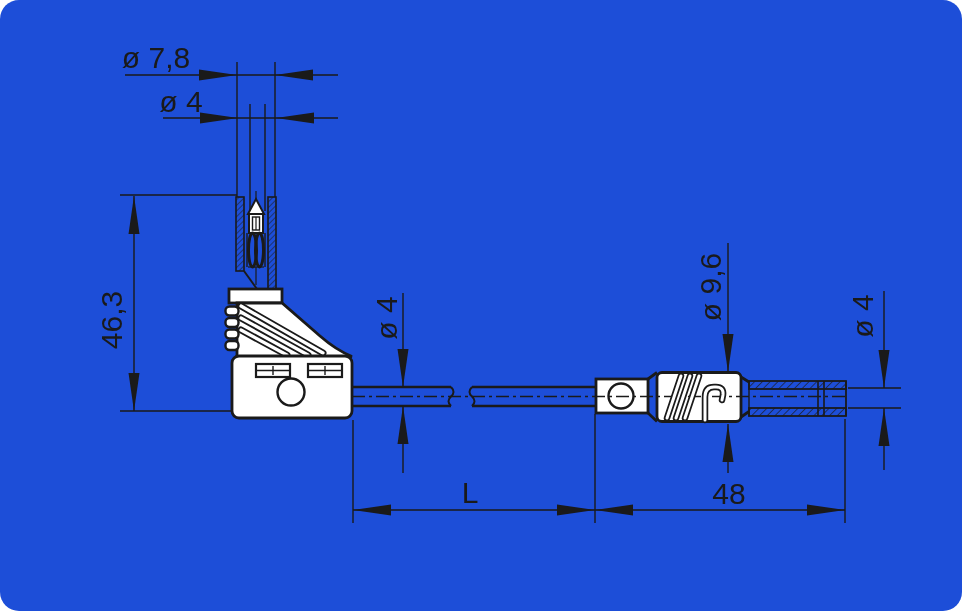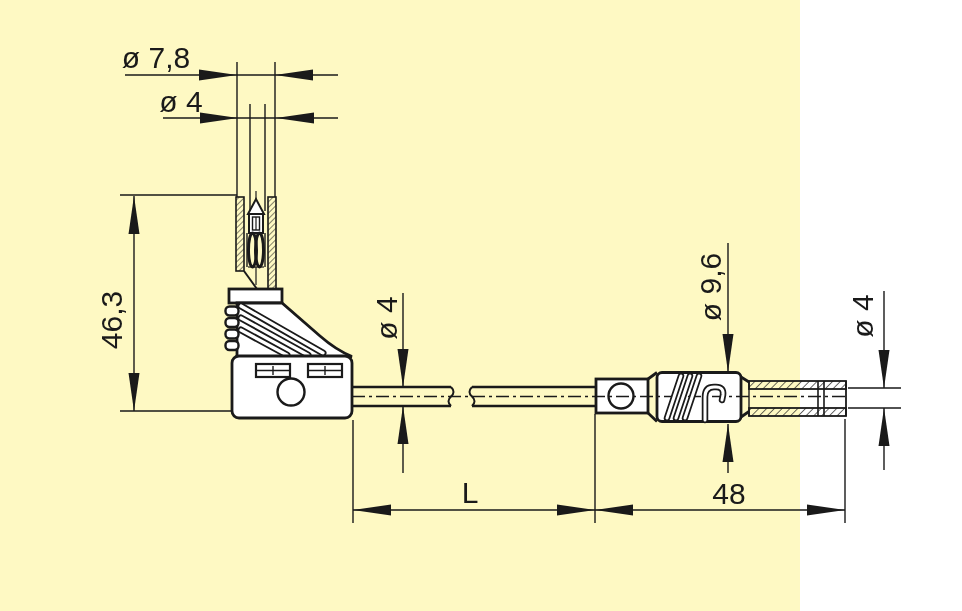--- a/index.html
+++ b/index.html
@@ -6,23 +6,24 @@
     margin: 0;
     padding: 0;
     background: #ffffff;
     width: 962px;
     height: 611px;
     overflow: hidden;
     font-family: "Liberation Sans", sans-serif;
   }
   #stage {
     position: relative;
-    width: 800px;
+    width: 962px;
     height: 611px;
-    background: #fef9c3;
+    background: #1d4ed8;
+    border-radius: 19px;
   }
   svg { display: block; }
   text {
     font-family: "Liberation Sans", sans-serif;
     font-size: 30px;
     fill: #1a1a1a;
   }
 </style>
 </head>
 <body>

